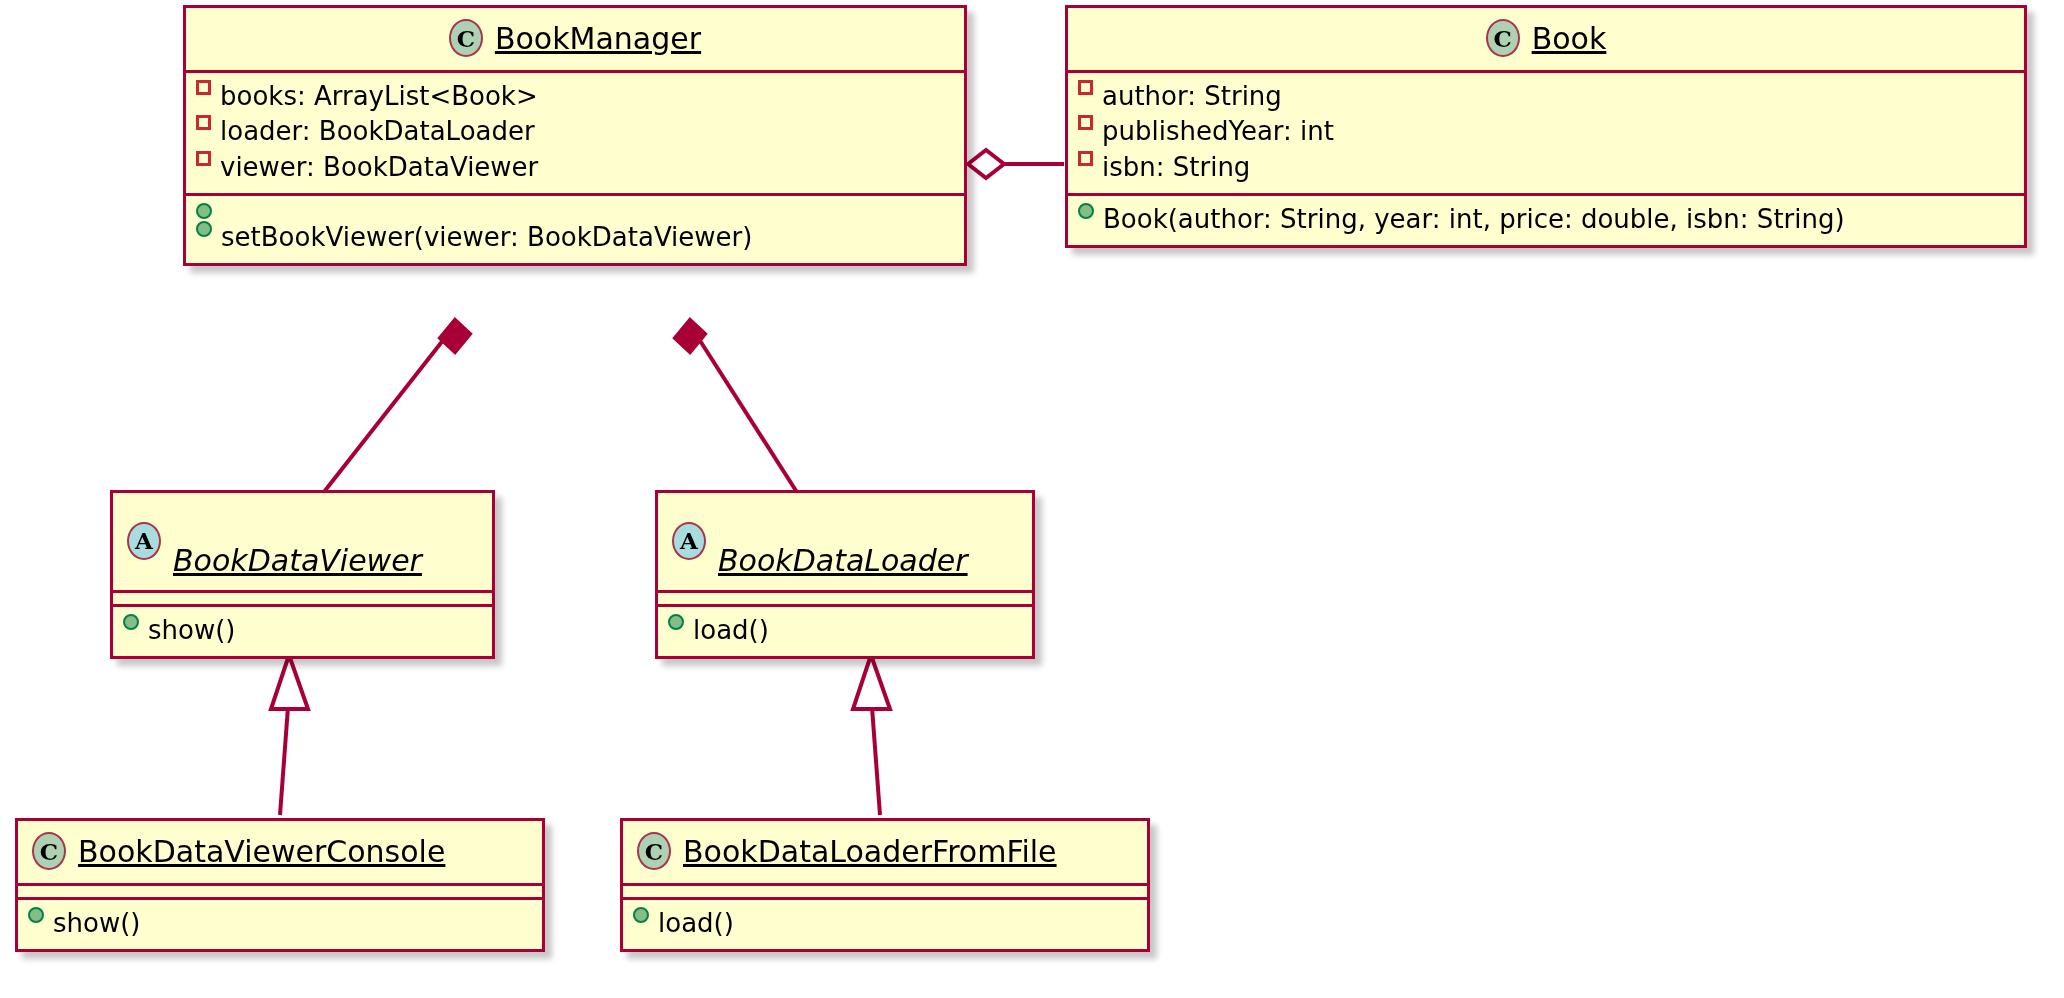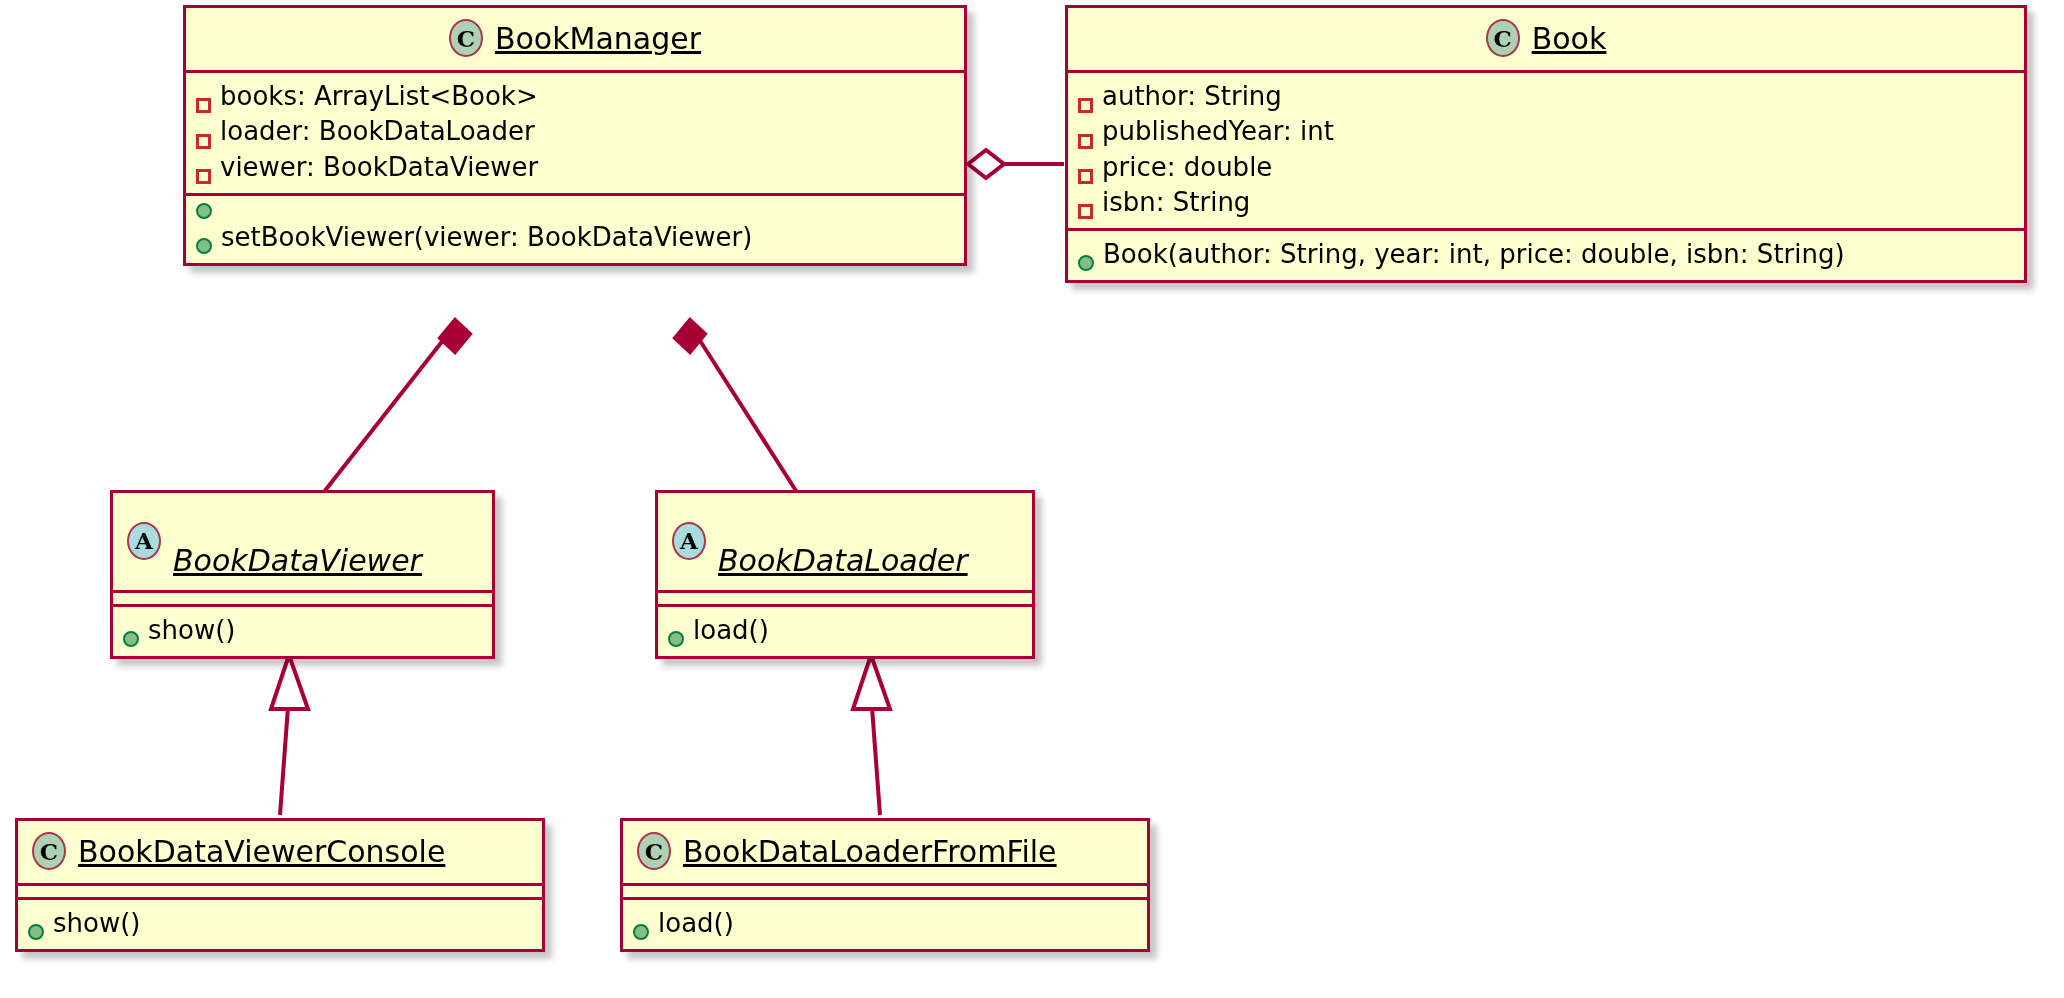--- a/index.html
+++ b/index.html
@@ -91,21 +91,21 @@
     border: 2px solid #A9344C;
   }
   .badge.abstract-badge {
     background: #A9DCDF;
     border: 2px solid #A9344C;
   }
 
   
   .member {
     display: flex;
-    align-items: flex-end;
+    align-items: flex-start;
     gap: 9px;
     font-size: 26px;
     color: #000000;
     line-height: 1.28;
     white-space: nowrap;
     padding: 1px 0;
   }
   .icon-private-field {
     width: 15px;
     height: 15px;
@@ -196,24 +196,20 @@
       <div class="member">
         <span class="icon-private-field"></span>
         <span>author: String</span>
       </div>
       <div class="member">
         <span class="icon-private-field"></span>
         <span>publishedYear: int</span>
       </div>
       <div class="member">
         <span class="icon-private-field"></span>
-        <span>price: double</span>
-      </div>
-      <div class="member">
-        <span class="icon-private-field"></span>
         <span>isbn: String</span>
       </div>
     </div>
     <div class="compartment">
       <div class="member">
         <span class="icon-public-method"></span>
         <span>Book(author: String, year: int, price: double, isbn: String)</span>
       </div>
     </div>
   </div>

